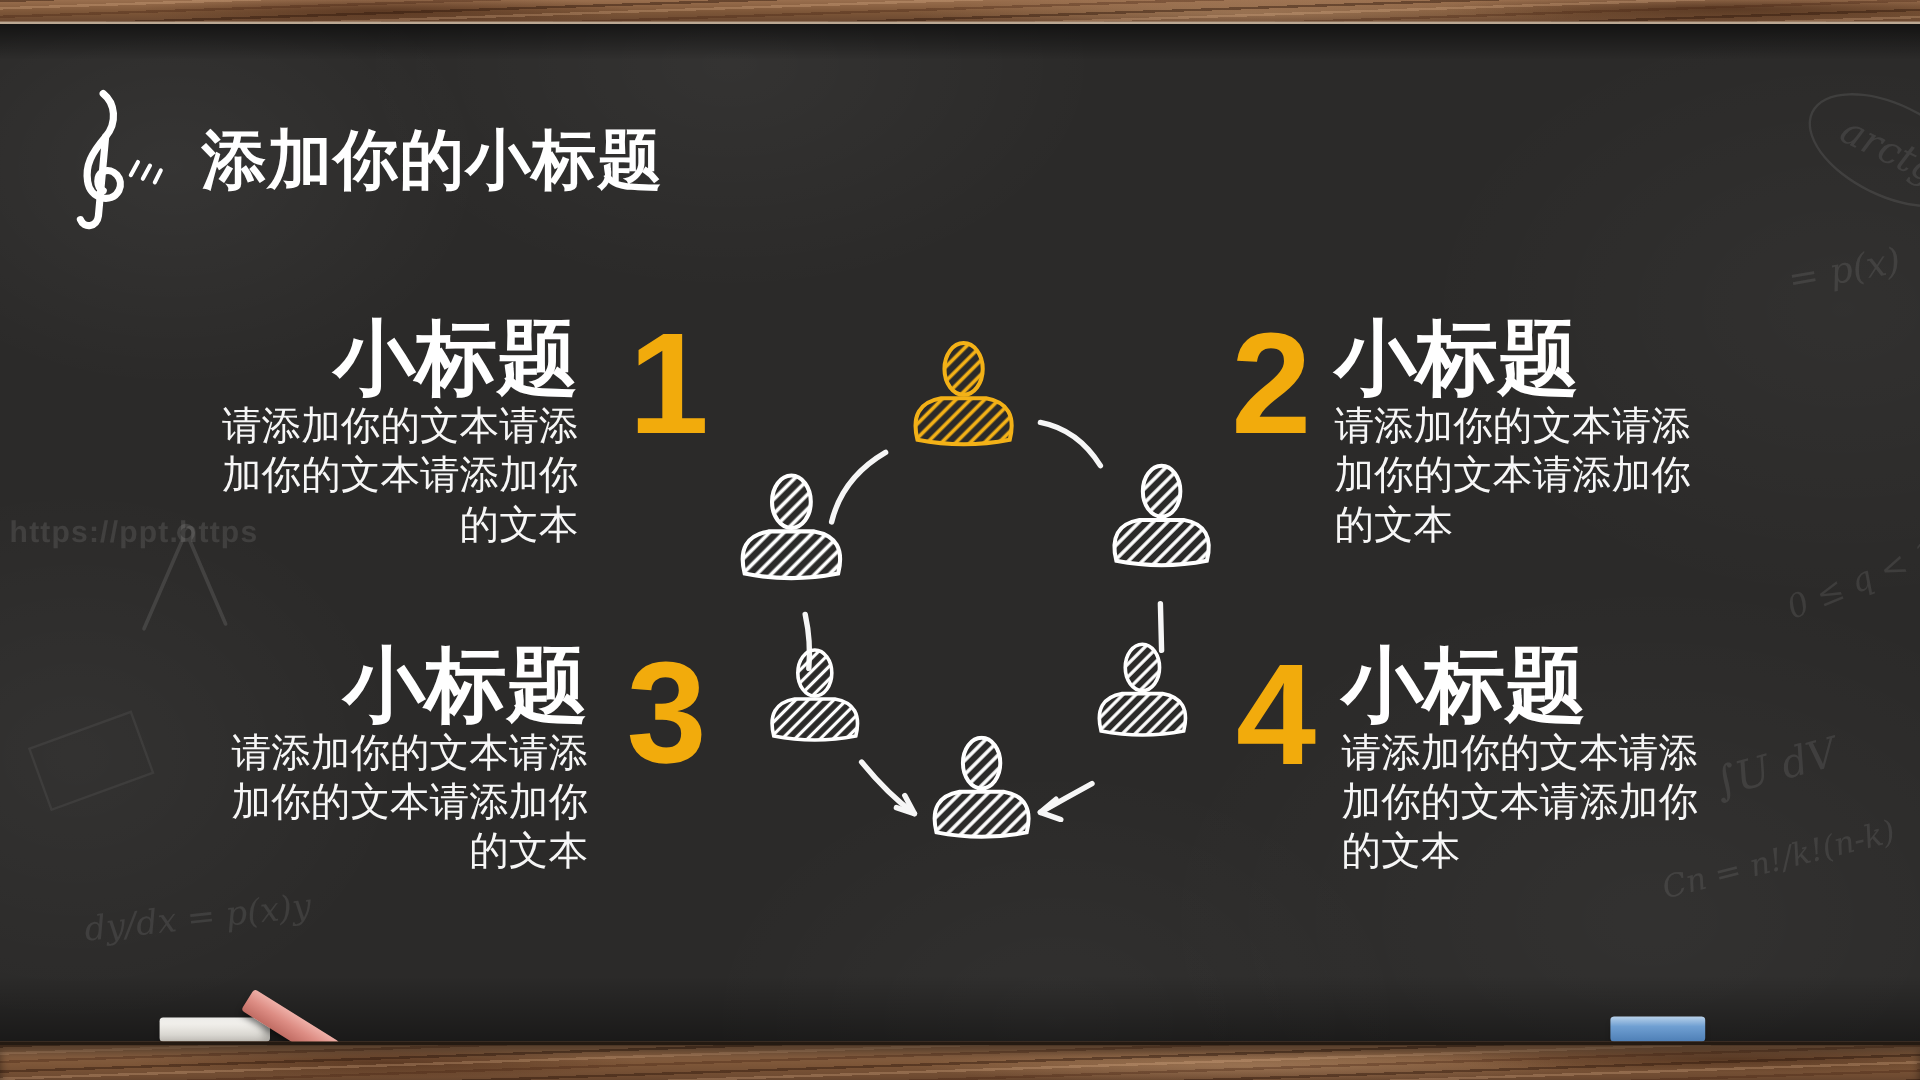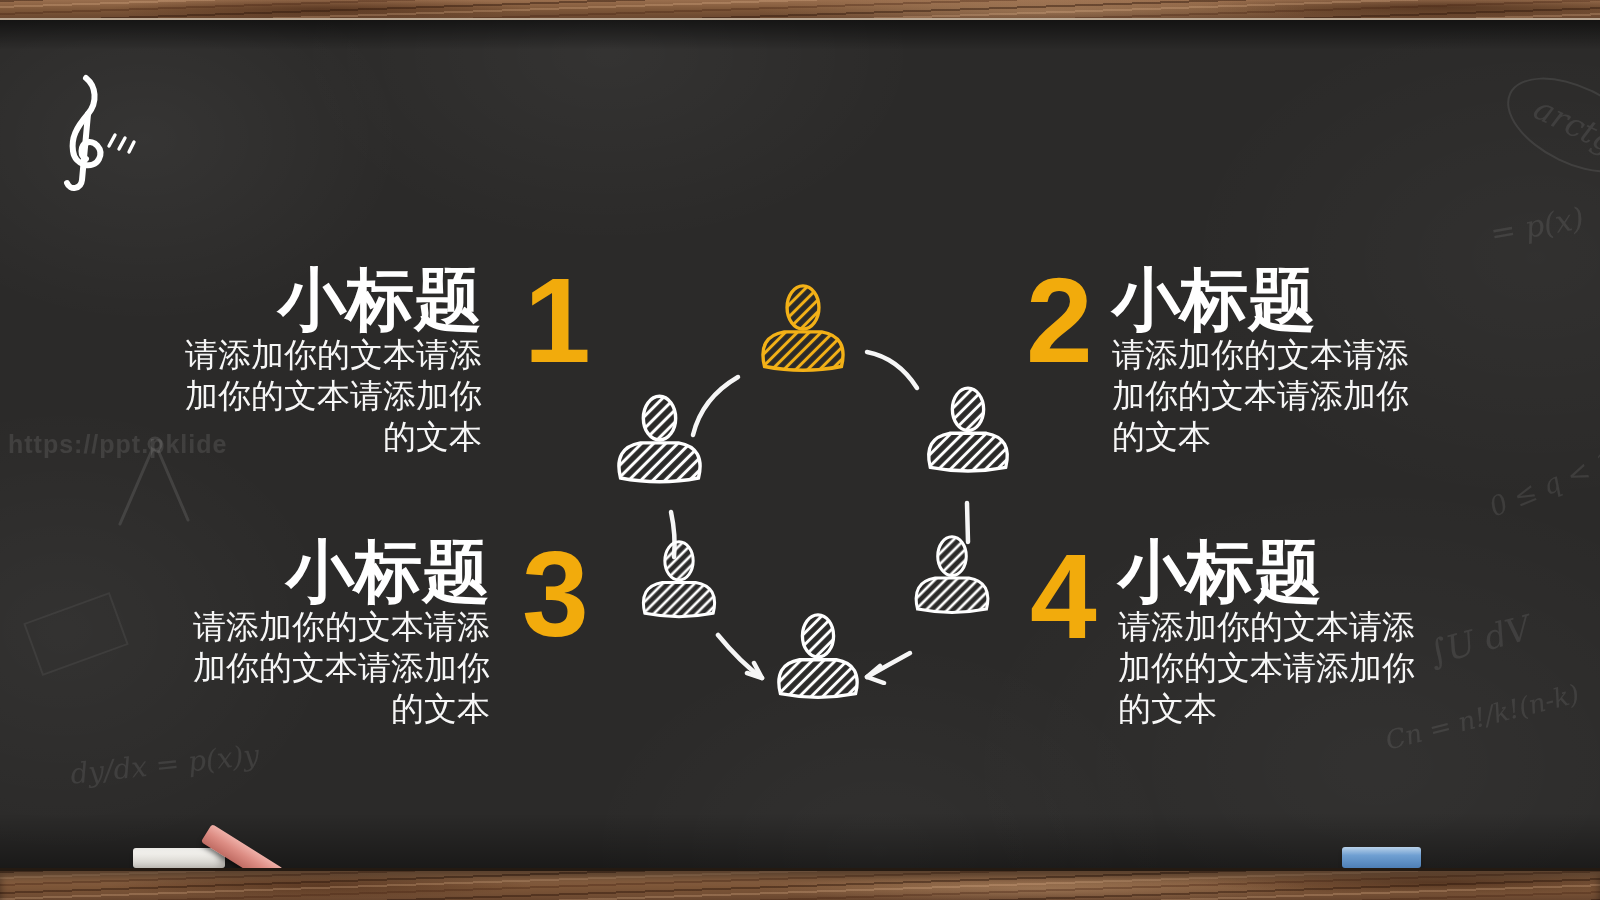--- a/index.html
+++ b/index.html
@@ -138,21 +138,21 @@
       </defs>
     </svg>
 
     
     <div class="scribble s-arctg">arctg</div>
     <div class="scribble s-px">= p(x)</div>
     <div class="scribble s-ineq">0 ≤ q &lt; 1</div>
     <div class="scribble s-int">∫U dV</div>
     <div class="scribble s-comb">Cn = n!/k!(n-k)</div>
     <div class="scribble s-dydx">dy/dx = p(x)y</div>
-    <div class="watermark">https://ppt.pklide</div>
+    <div class="watermark">https://ppt.https</div>
     <svg class="s-compass" width="90" height="100" viewBox="0 0 90 100">
       <g stroke="#ffffff" stroke-width="3" fill="none" stroke-linecap="round">
         <circle cx="47" cy="12" r="6"></circle>
         <line x1="44" y1="18" x2="12" y2="92"></line>
         <line x1="50" y1="18" x2="80" y2="88"></line>
       </g>
     </svg>
     <div class="s-eraser"></div>
 
     
@@ -162,20 +162,21 @@
         <path d="M32 42 L26 108 C25 117 14 119 11 111" stroke-width="6"></path>
       </g>
     </svg>
     <svg class="clef-dashes" width="34" height="28" viewBox="0 0 34 28">
       <g stroke="#ffffff" stroke-width="3.4" stroke-linecap="round">
         <line x1="3" y1="18" x2="9" y2="7"></line>
         <line x1="13" y1="21" x2="19" y2="10"></line>
         <line x1="23" y1="24" x2="28" y2="14"></line>
       </g>
     </svg>
+    <div class="title">添加你的小标题</div>
 
     
     <div class="section sec-1">
       <div class="num">1</div>
       <div class="heading">小标题</div>
       <div class="body">请添加你的文本请添加你的文本请添加你的文本</div>
     </div>
 
     
     <div class="section sec-2">

